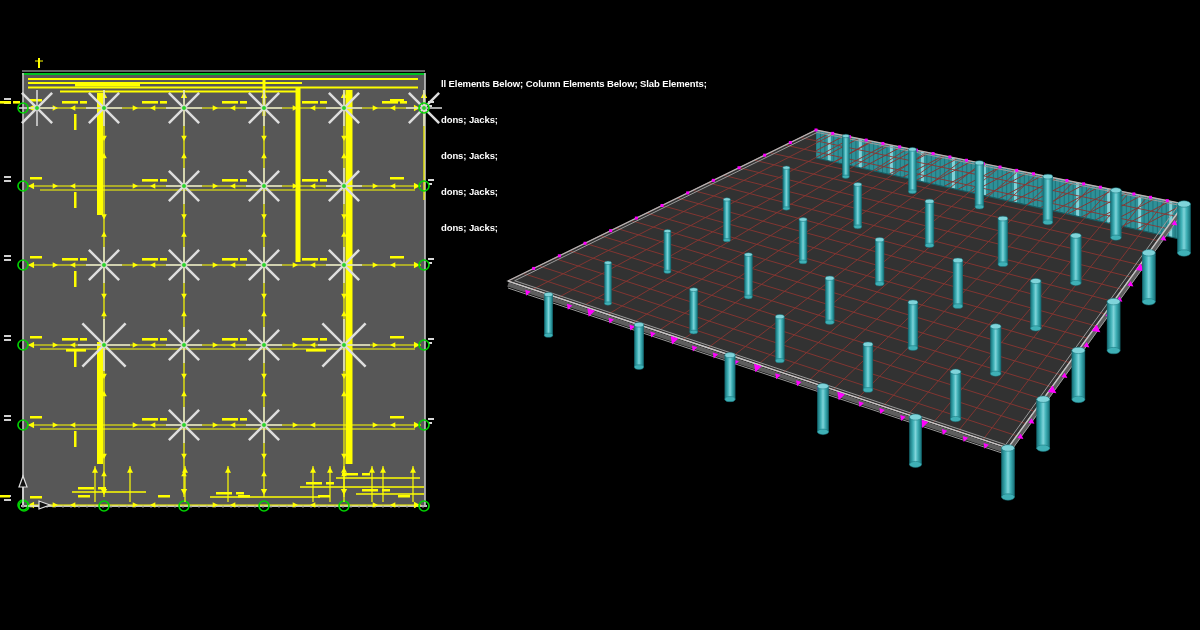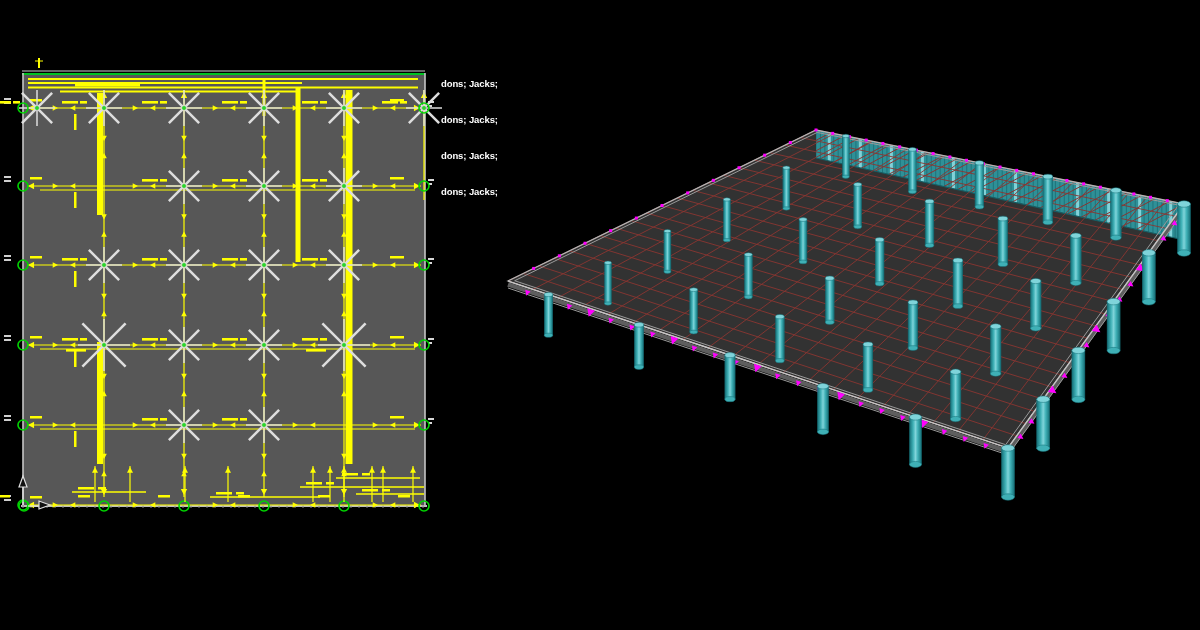--- a/index.html
+++ b/index.html
@@ -926,18 +926,19 @@
         </g>
         <g>
           <rect x="1177.5" y="204" width="13" height="49" fill="url(#cg)" stroke="#156e76" stroke-width="0.5"></rect>
           <ellipse cx="1184" cy="253" rx="6.5" ry="3.25" fill="#3fb0b6" stroke="#156e76" stroke-width="0.5"></ellipse>
           <ellipse cx="1184" cy="204" rx="6.5" ry="3.25" fill="#7fd4da" stroke="#156e76" stroke-width="0.5"></ellipse>
         </g>
       </g>
   </svg>
 
   <div id="legend">
+    <div>ll Elements Below; Column Elements Below; Slab Elements;</div>
     <div>dons; Jacks;</div>
     <div>dons; Jacks;</div>
     <div>dons; Jacks;</div>
     <div>dons; Jacks;</div>
   </div>
 </div>
 
 </body></html>

